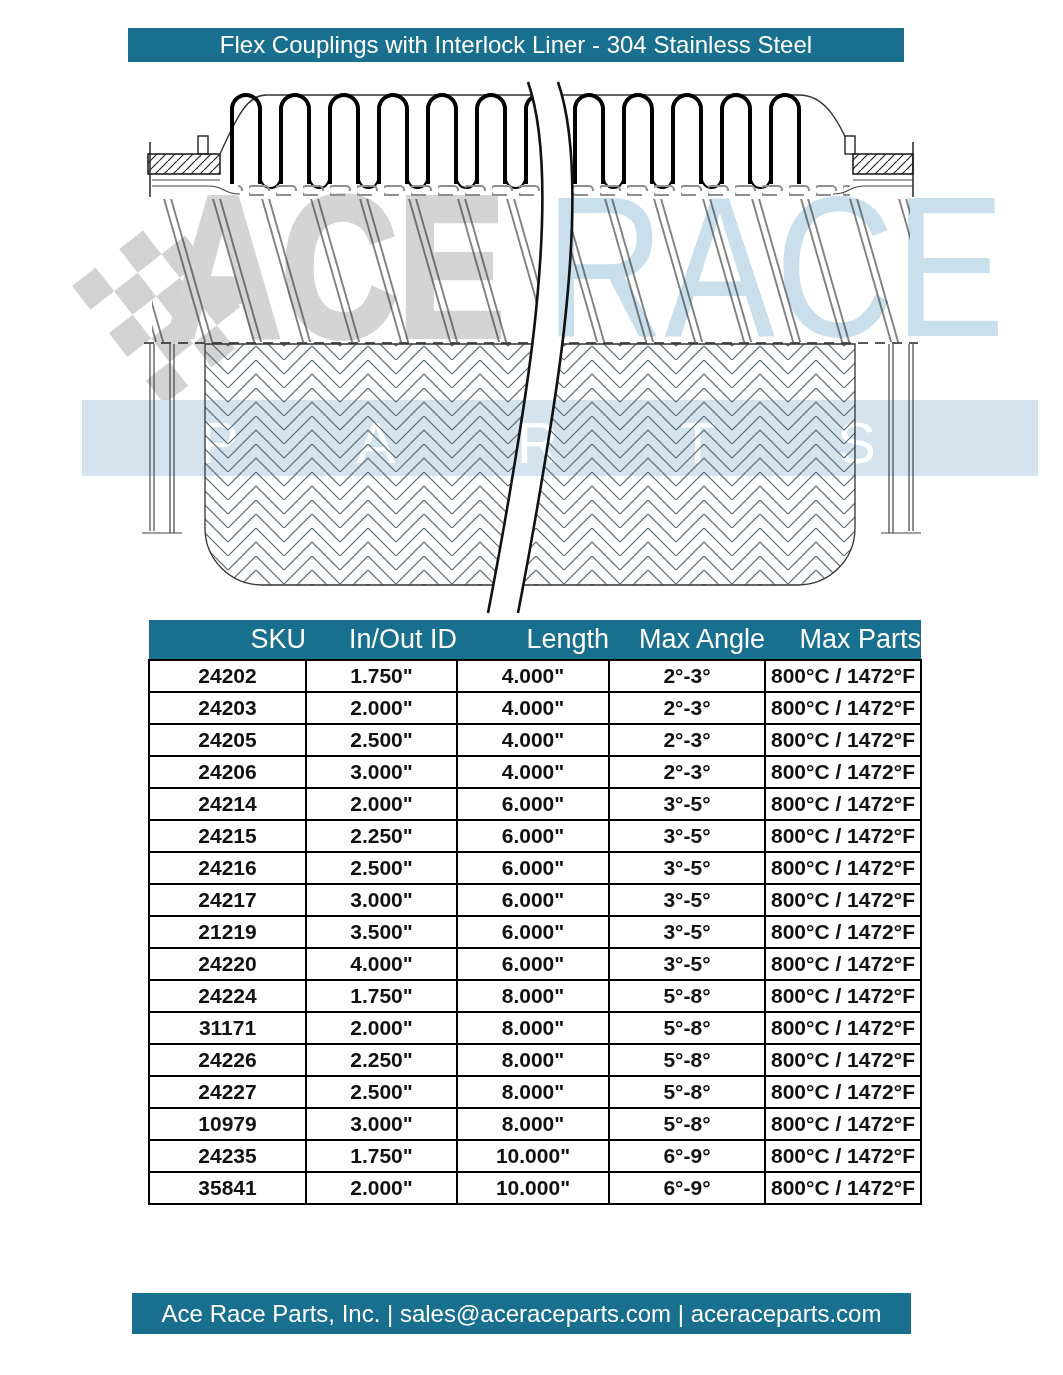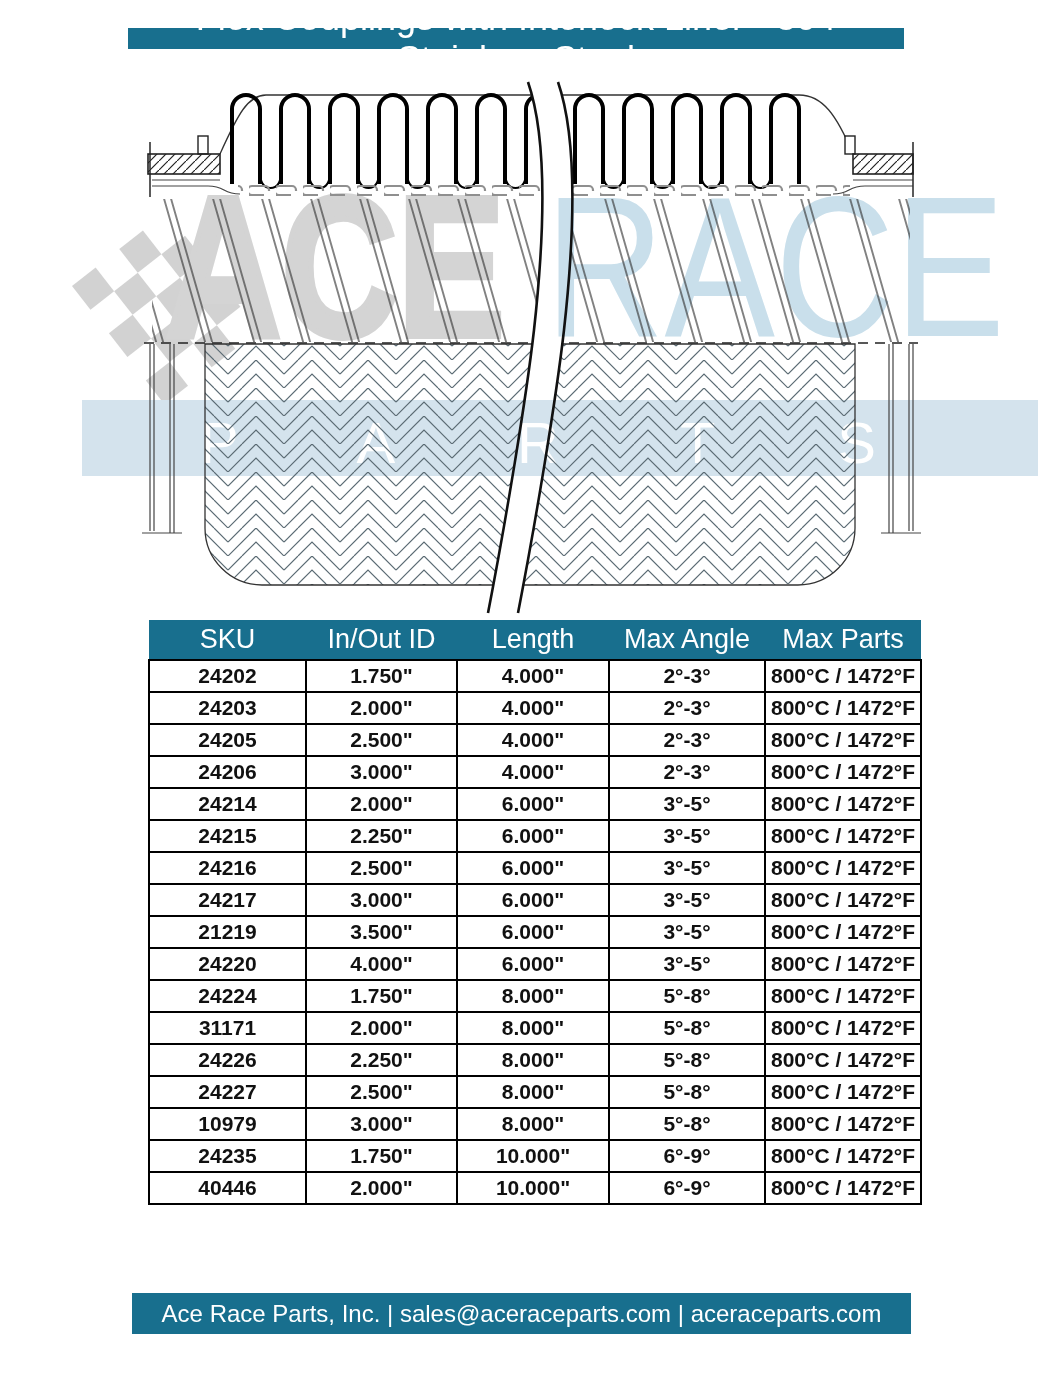--- a/index.html
+++ b/index.html
@@ -1,26 +1,26 @@
 <!DOCTYPE html>
 <html><head>
 <meta charset="utf-8">
 <style>
   html,body{margin:0;padding:0;background:#fff;}
   .page{position:relative;width:1063px;height:1375px;background:#ffffff;overflow:hidden;
         font-family:"Liberation Sans",sans-serif;}
   .bar{position:absolute;background:#186f8e;color:#ffffff;display:flex;
        align-items:center;justify-content:center;text-align:center;}
-  .title-bar{left:128px;top:28px;width:776px;height:21px;font-size:36px;}
+  .title-bar{left:128px;top:28px;width:776px;height:34px;font-size:24px;}
   .footer-bar{left:132px;top:1293px;width:779px;height:41px;font-size:24px;}
   .diagram{position:absolute;left:60px;top:80px;width:1000px;height:535px;margin:0;}
   table.spec{position:absolute;left:148px;top:620px;width:772px;border-collapse:collapse;
              table-layout:fixed;}
   table.spec thead th{background:#186f8e;color:#ffffff;font-weight:normal;font-size:27px;
-             height:39px;padding:0;border:none;text-align:center;vertical-align:middle;}
+             height:39px;padding:0;border:none;text-align:right;vertical-align:middle;}
   table.spec tbody td{border:2px solid #000000;height:30px;padding:0;text-align:center;
              vertical-align:middle;font-size:21px;font-weight:bold;color:#111;background:#fff;}
 </style>
 </head>
 <body>
 
 <div class="page">
 
   <div class="bar title-bar">
     <span>Flex Couplings with Interlock Liner - 304 Stainless Steel</span>
@@ -259,21 +259,21 @@
           <td>800°C / 1472°F</td>
         </tr>
         <tr>
           <td>24235</td>
           <td>1.750"</td>
           <td>10.000"</td>
           <td>6°-9°</td>
           <td>800°C / 1472°F</td>
         </tr>
         <tr>
-          <td>40446</td>
+          <td>35841</td>
           <td>2.000"</td>
           <td>10.000"</td>
           <td>6°-9°</td>
           <td>800°C / 1472°F</td>
         </tr>
       </tbody>
   </table>
 
   <div class="bar footer-bar">
     <span>Ace Race Parts, Inc. | sales@aceraceparts.com | aceraceparts.com</span>

